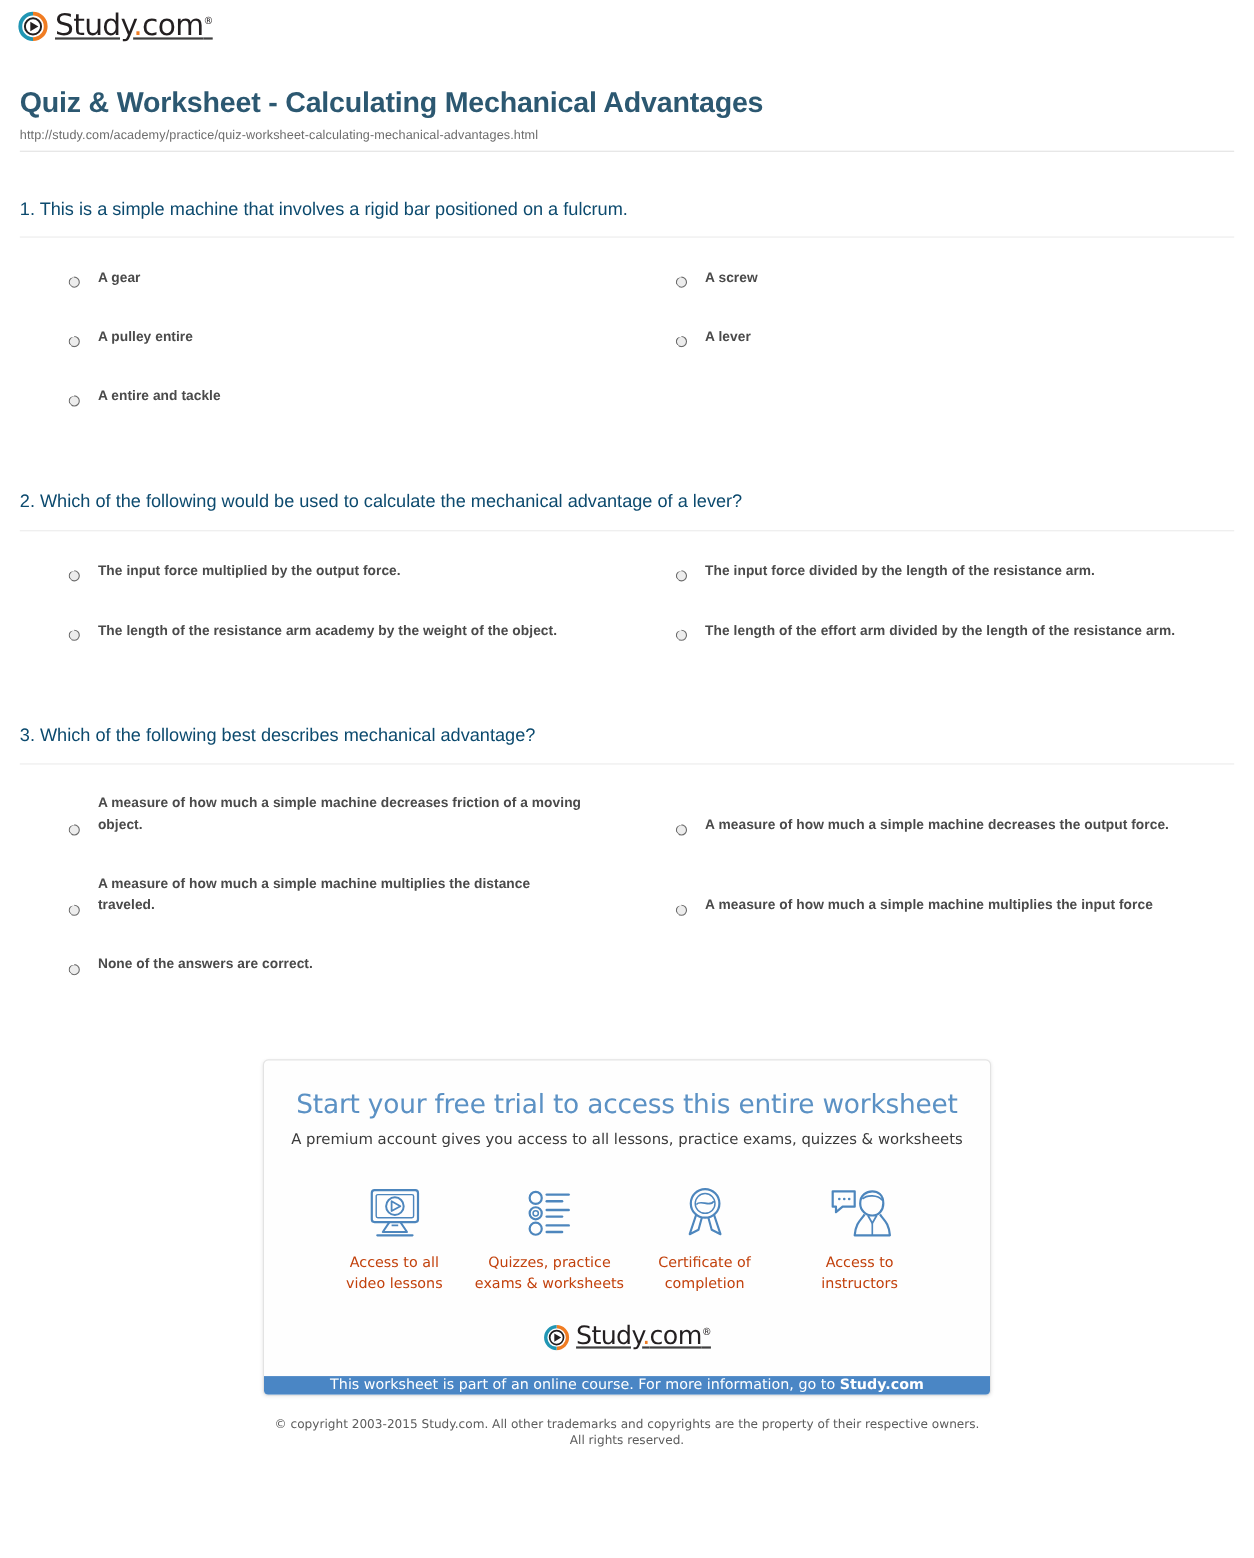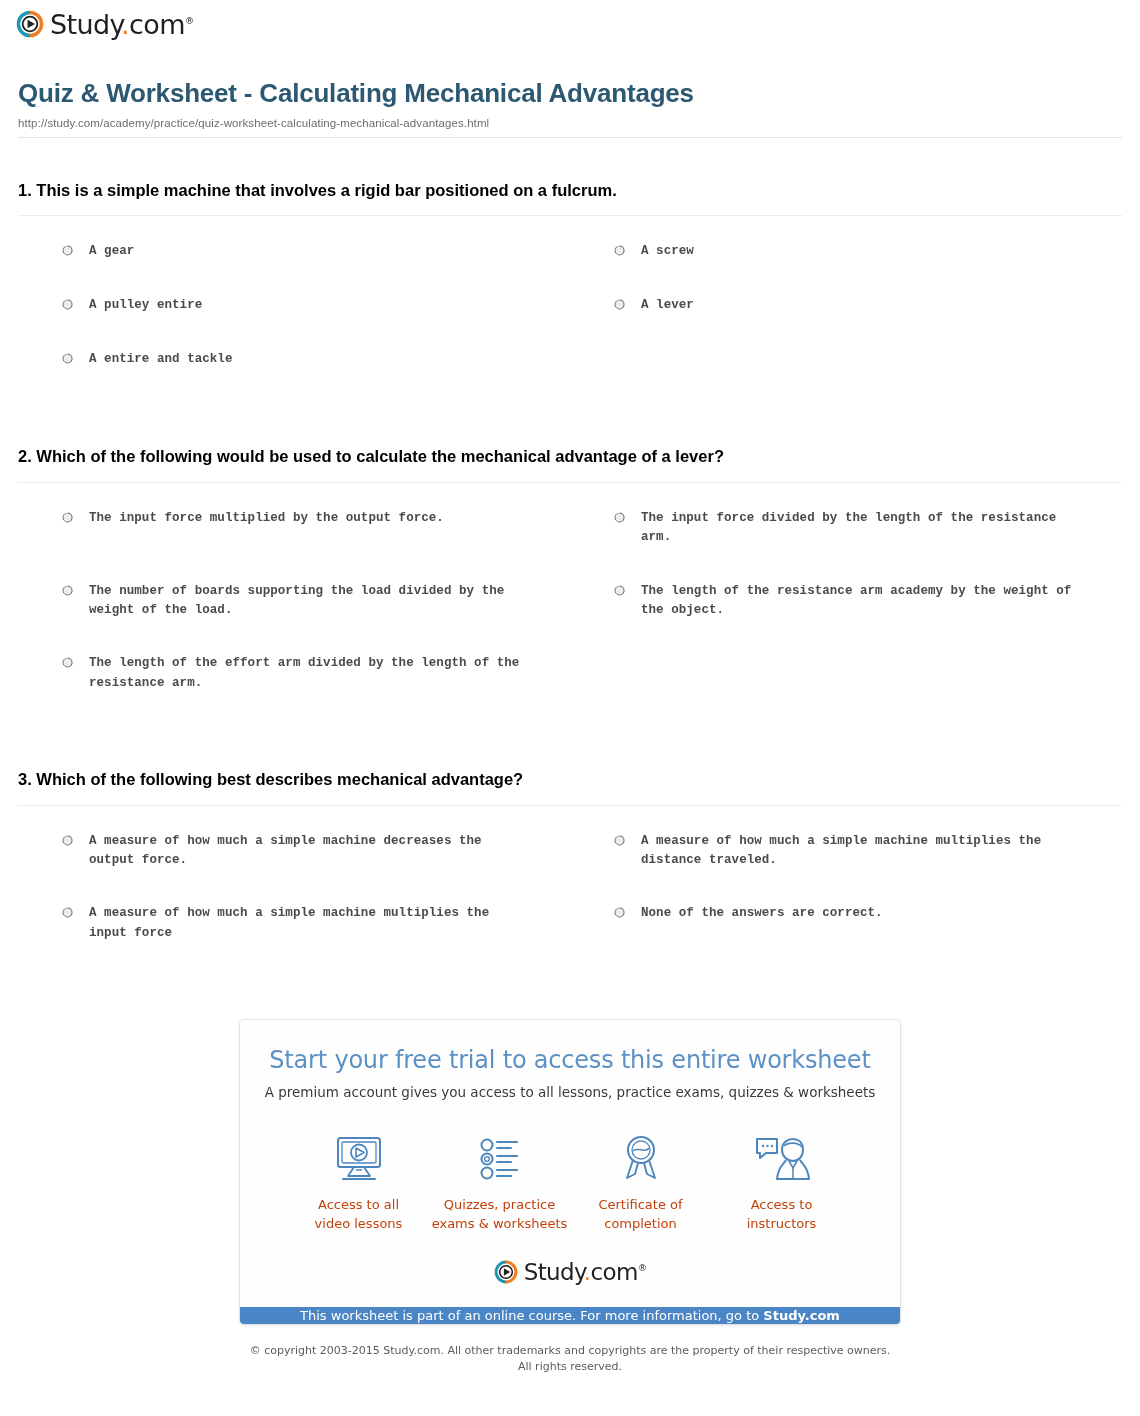--- a/index.html
+++ b/index.html
@@ -23,23 +23,24 @@
   }
 
   
   .brand-header {
     padding: 10px 0 0 16px;
     height: 46px;
     box-sizing: border-box;
   }
   .logo {
     display: inline-flex;
-    align-items: flex-end;
+    align-items: flex-start;
     gap: 6px;
     line-height: 1;
+    text-decoration: underline;
   }
   .logo-mark {
     width: 28px;
     height: 28px;
     flex: 0 0 28px;
     display: block;
   }
   .logo-word {
     font-size: 27px;
     font-weight: 400;
@@ -81,44 +82,43 @@
 
   
   .questions {
     padding: 0 18px;
   }
   .question-block {
     padding-top: 42px;
   }
   .question-text {
     font-size: 16.5px;
-    color: #000000;
-    font-weight: 700;
+    color: #0c4a6e;
+    font-weight: 400;
     margin: 0 0 14px 0;
     line-height: 1.3;
   }
   .question-rule {
     border: 0;
     border-top: 1px solid #ebebeb;
     margin: 0 0 26px 0;
   }
   .answers {
     display: flex;
     flex-wrap: wrap;
     column-gap: 0;
   }
   .answer {
     width: 50%;
     box-sizing: border-box;
     display: flex;
-    align-items: flex-start;
+    align-items: flex-end;
     padding: 0 40px 0 44px;
     margin-bottom: 34px;
     min-height: 20px;
-    font-family: Liberation Mono, monospace;
   }
   .radio {
     flex: 0 0 11px;
     width: 11px;
     height: 11px;
     margin-top: 3px;
     margin-right: 16px;
     display: block;
   }
   .answer-label {
@@ -293,43 +293,43 @@
               <circle cx="6" cy="6" r="5" fill="#ededed" stroke="#6b6b6b" stroke-width="1.1"></circle>
               <path d="M6 1 A5 5 0 0 0 3 10.7" fill="none" stroke="#ffffff" stroke-width="1.4"></path>
             </svg>
           <span class="answer-label">The input force divided by the length of the resistance arm.</span>
         </div>
         <div class="answer">
           <svg class="radio" viewBox="0 0 12 12">
               <circle cx="6" cy="6" r="5" fill="#ededed" stroke="#6b6b6b" stroke-width="1.1"></circle>
               <path d="M6 1 A5 5 0 0 0 3 10.7" fill="none" stroke="#ffffff" stroke-width="1.4"></path>
             </svg>
-          <span class="answer-label">The number of boards supporting the load divided by the weight of the load.</span>
-        </div>
-        <div class="answer">
-          <svg class="radio" viewBox="0 0 12 12">
-              <circle cx="6" cy="6" r="5" fill="#ededed" stroke="#6b6b6b" stroke-width="1.1"></circle>
-              <path d="M6 1 A5 5 0 0 0 3 10.7" fill="none" stroke="#ffffff" stroke-width="1.4"></path>
-            </svg>
           <span class="answer-label">The length of the resistance arm academy by the weight of the object.</span>
         </div>
         <div class="answer">
           <svg class="radio" viewBox="0 0 12 12">
               <circle cx="6" cy="6" r="5" fill="#ededed" stroke="#6b6b6b" stroke-width="1.1"></circle>
               <path d="M6 1 A5 5 0 0 0 3 10.7" fill="none" stroke="#ffffff" stroke-width="1.4"></path>
             </svg>
           <span class="answer-label">The length of the effort arm divided by the length of the resistance arm.</span>
         </div>
       </div>
     </div>
 
     <div class="question-block">
       <p class="question-text">3. Which of the following best describes mechanical advantage?</p>
       <hr class="question-rule">
       <div class="answers">
+        <div class="answer">
+          <svg class="radio" viewBox="0 0 12 12">
+              <circle cx="6" cy="6" r="5" fill="#ededed" stroke="#6b6b6b" stroke-width="1.1"></circle>
+              <path d="M6 1 A5 5 0 0 0 3 10.7" fill="none" stroke="#ffffff" stroke-width="1.4"></path>
+            </svg>
+          <span class="answer-label">A measure of how much a simple machine decreases friction of a moving object.</span>
+        </div>
         <div class="answer">
           <svg class="radio" viewBox="0 0 12 12">
               <circle cx="6" cy="6" r="5" fill="#ededed" stroke="#6b6b6b" stroke-width="1.1"></circle>
               <path d="M6 1 A5 5 0 0 0 3 10.7" fill="none" stroke="#ffffff" stroke-width="1.4"></path>
             </svg>
           <span class="answer-label">A measure of how much a simple machine decreases the output force.</span>
         </div>
         <div class="answer">
           <svg class="radio" viewBox="0 0 12 12">
               <circle cx="6" cy="6" r="5" fill="#ededed" stroke="#6b6b6b" stroke-width="1.1"></circle>

